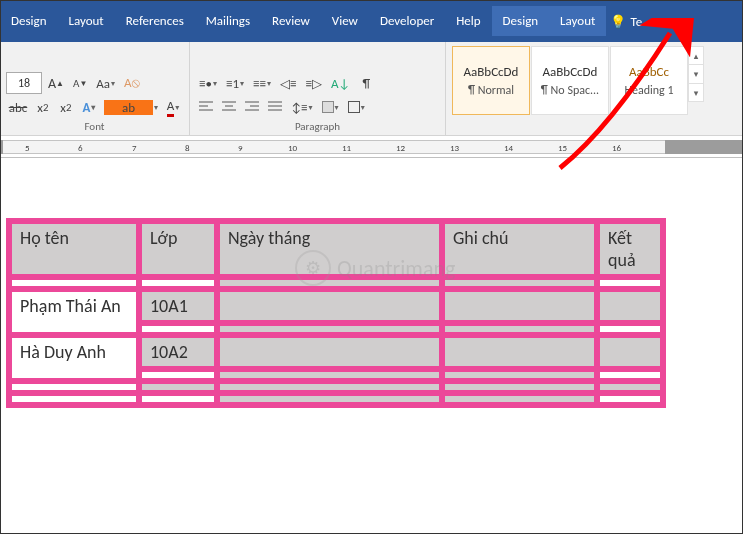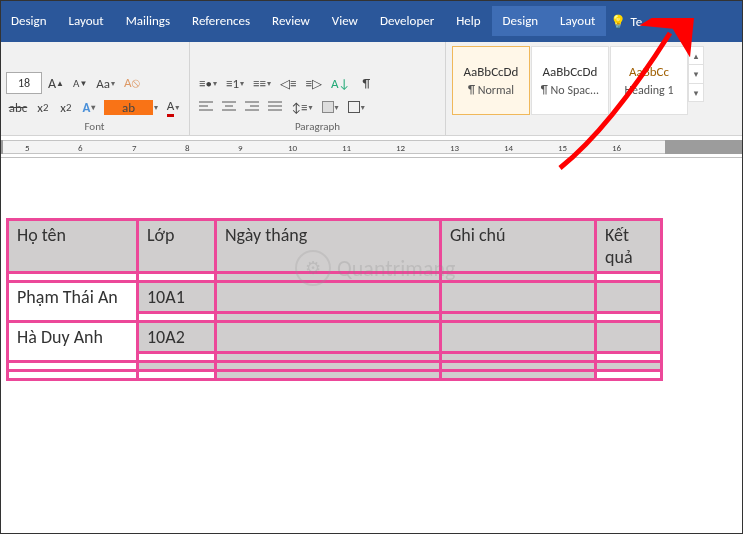--- a/index.html
+++ b/index.html
@@ -32,40 +32,40 @@
 .gally-more { width: 16px; height: 56px; border: 1px solid #e0e0e0; background: #fff; display: flex; flex-direction: column; }
 .gally-more .seg { flex: 1; display: flex; align-items: center; justify-content: center; font-size: 9px; color: #666; border-bottom: 1px solid #e0e0e0; }
 .gally-more .seg:last-child { border-bottom: none; }
 
 .ruler { height: 22px; background: #fff; border-bottom: 1px solid #c0c0c0; position: relative; font-size: 9px; color: #444; }
 .ruler-strip { position: absolute; top: 4px; left: 0; right: 0; height: 14px; background: #f4f4f4; border-top: 1px solid #c4c4c4; border-bottom: 1px solid #c4c4c4; }
 .ruler-dark { position: absolute; top: 4px; height: 14px; background: #9c9c9c; }
 
 .docarea { background: #fff; padding: 60px 0 0 0; }
 .dtable { border-collapse: collapse; margin-left: 6px; font-family: Calibri, sans-serif; font-size: 18px; color: #333; }
-.dtable td, .dtable th { border: 3px solid #ec4899; padding: 3px 8px; text-align: left; vertical-align: top; }
+.dtable td, .dtable th { border: 6px solid #ec4899; padding: 3px 8px; text-align: left; vertical-align: top; }
 .dtable th { background: #d0cece; font-weight: normal; }
 .dtable .shaded { background: #d0cece; }
 .c1 { width: 130px; } .c2 { width: 78px; } .c3 { width: 225px; } .c4 { width: 155px; } .c5 { width: 66px; }
 
 .arrow { position: absolute; pointer-events: none; }
 
 .watermark { position: absolute; left: 295px; top: 250px; opacity: 0.25; font-size: 22px; color: #888; font-weight: 300; display: flex; align-items: center; gap: 6px; pointer-events: none; }
 .wm-logo { width: 36px; height: 36px; border: 2px solid #999; border-radius: 50%; display: flex; align-items: center; justify-content: center; font-size: 18px; }
 
 .frame { position: absolute; inset: 0; border: 1px solid #333; pointer-events: none; }
 </style>
 </head>
 <body>
 
 <div class="tabbar">
   <div class="tab">Design</div>
   <div class="tab">Layout</div>
+  <div class="tab">References</div>
   <div class="tab">Mailings</div>
-  <div class="tab">References</div>
   <div class="tab">Review</div>
   <div class="tab">View</div>
   <div class="tab">Developer</div>
   <div class="tab">Help</div>
   <div class="tab active">Design</div>
   <div class="tab active">Layout</div>
   <div class="lightbulb">
     <span class="lightbulb-icon">💡</span>
     <span>Te</span>
   </div>

